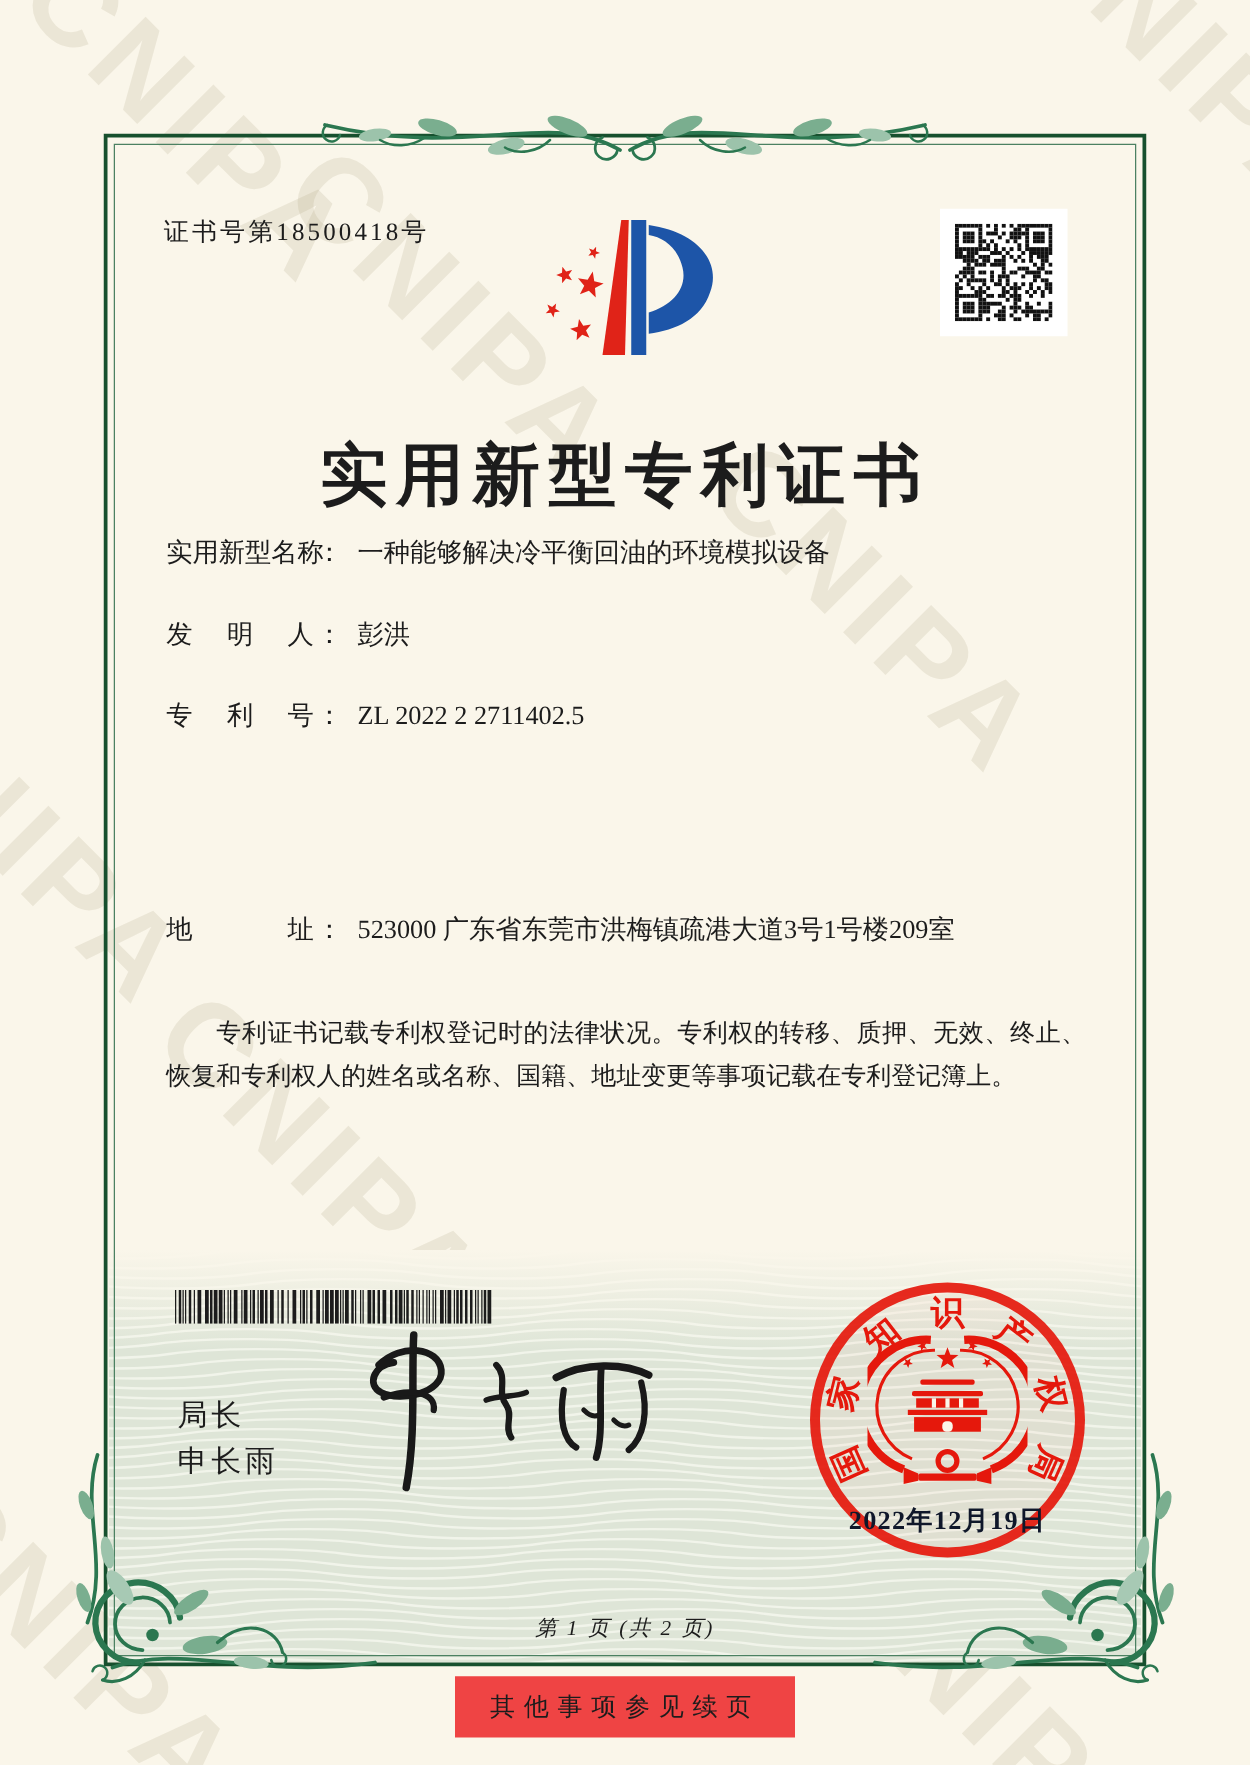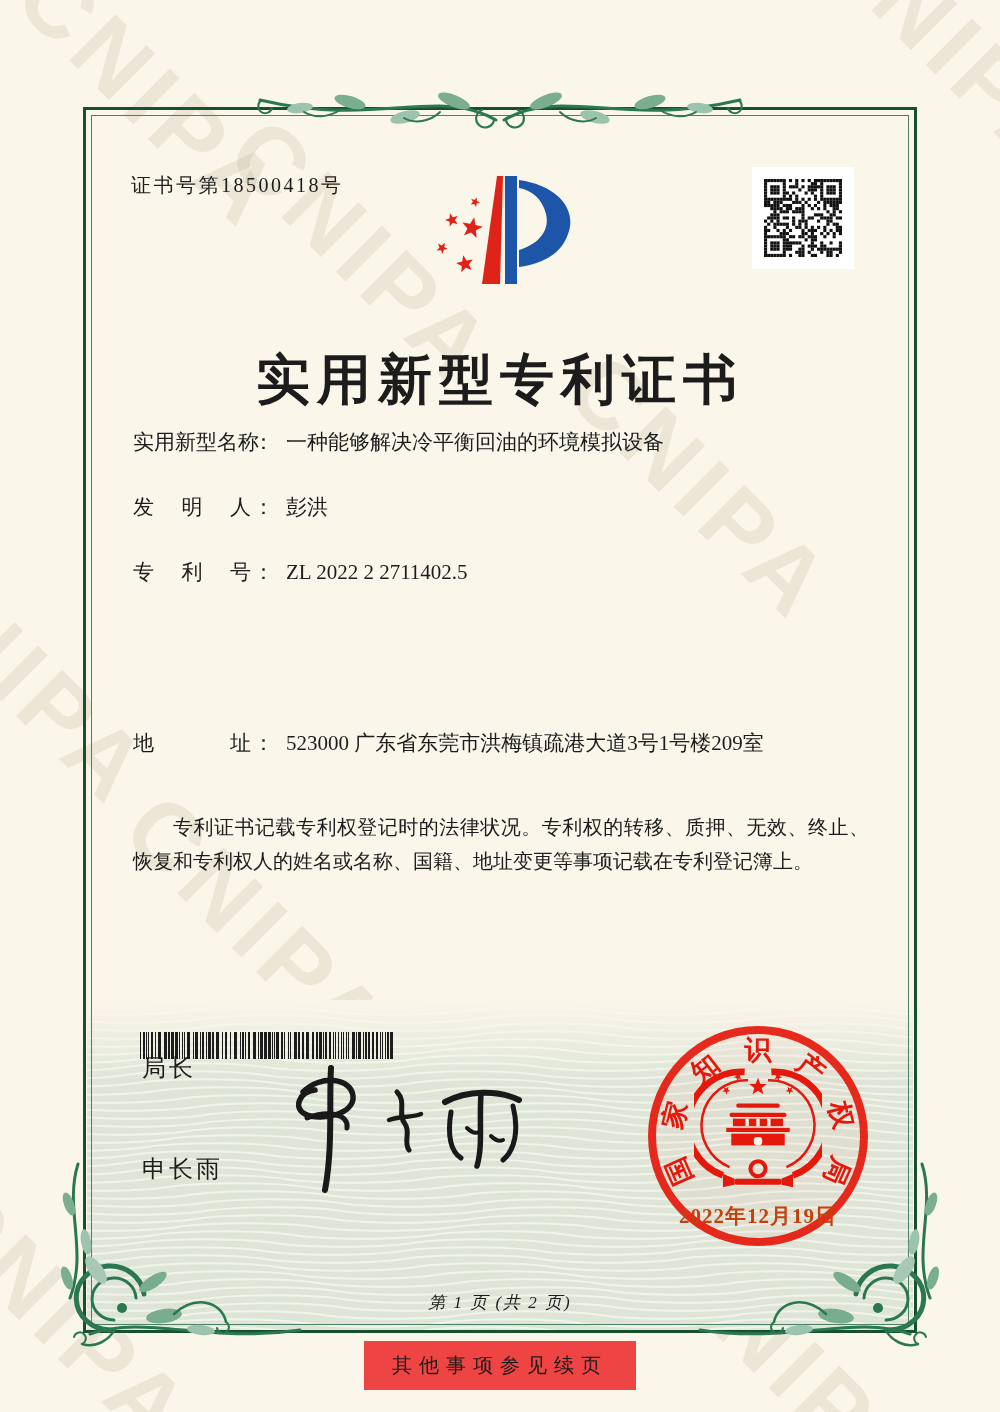--- a/index.html
+++ b/index.html
@@ -36,30 +36,30 @@
   .flabel{display:inline-block;width:118px;text-align:justify;text-align-last:justify;vertical-align:bottom;margin-top:32px;}
   .fcolon{display:inline-block;margin:0 12px 0 2px;}
   .r-name{top:396px}.r-inv{top:461px}.r-pno{top:526px}.r-fil{top:583px}
   .r-pat{top:640px}.r-adr{top:697px}.r-grant{top:754px}
   .grant2{position:absolute;left:372px;top:0;}
   
   .paras{position:absolute;left:133px;top:810px;width:736px;font-size:20px;line-height:34px;text-align:justify;}
   .paras p{margin:0 0 10px 0;text-indent:2em;}
   
   .barcode{position:absolute;left:140px;top:1032px;width:258px;height:27px;}
-  .sig-title{position:absolute;left:142px;top:1052px;font:24px "Liberation Sans","DejaVu Sans",sans-serif;letter-spacing:3px;}
+  .sig-title{position:absolute;left:142px;top:1116px;font:24px "Liberation Sans","DejaVu Sans",sans-serif;letter-spacing:3px;}
   .sig-name{position:absolute;left:142px;top:1153px;font:24px "Liberation Sans","DejaVu Sans",sans-serif;letter-spacing:3px;}
   .signature{position:absolute;left:285px;top:1062px;width:250px;height:132px;}
   .seal{position:absolute;left:648px;top:1026px;width:220px;height:220px;border-radius:50%;
     border:8px solid rgba(229,24,12,.92);box-sizing:border-box;background:rgba(255,60,40,.03);}
   .seal-emblem{position:absolute;left:50%;top:22px;transform:translateX(-50%);width:128px;height:142px;}
   .seal-arc span{position:absolute;font-size:27px;font-weight:700;color:#e5180c;
     transform:translate(-50%,-50%);font-family:"Liberation Serif","DejaVu Serif",serif;}
   .seal-date{position:absolute;left:0;top:168px;width:100%;text-align:center;
-    font-size:21px;letter-spacing:1px;color:#c2410c;font-weight:700;}
+    font-size:21px;letter-spacing:1px;color:#0f172a;font-weight:700;}
   .page-no{position:absolute;left:0;top:1291px;width:100%;text-align:center;font-size:17px;letter-spacing:2px;font-style:italic;}
   .note-box{position:absolute;left:50%;top:1341px;transform:translateX(-50%);
     background:#ef4444;padding:11px 28px;font-size:20px;letter-spacing:7px;white-space:nowrap;}
   
   .orn{position:absolute;pointer-events:none;}
   .orn-top-r{left:500px;top:80px;width:250px;height:54px;}
   .orn-top-l{left:250px;top:80px;width:250px;height:54px;transform:scaleX(-1);}
   .orn-bl{left:56px;top:1146px;width:250px;height:212px;}
   .orn-br{left:694px;top:1146px;width:250px;height:212px;transform:scaleX(-1);}
   svg{display:block}

